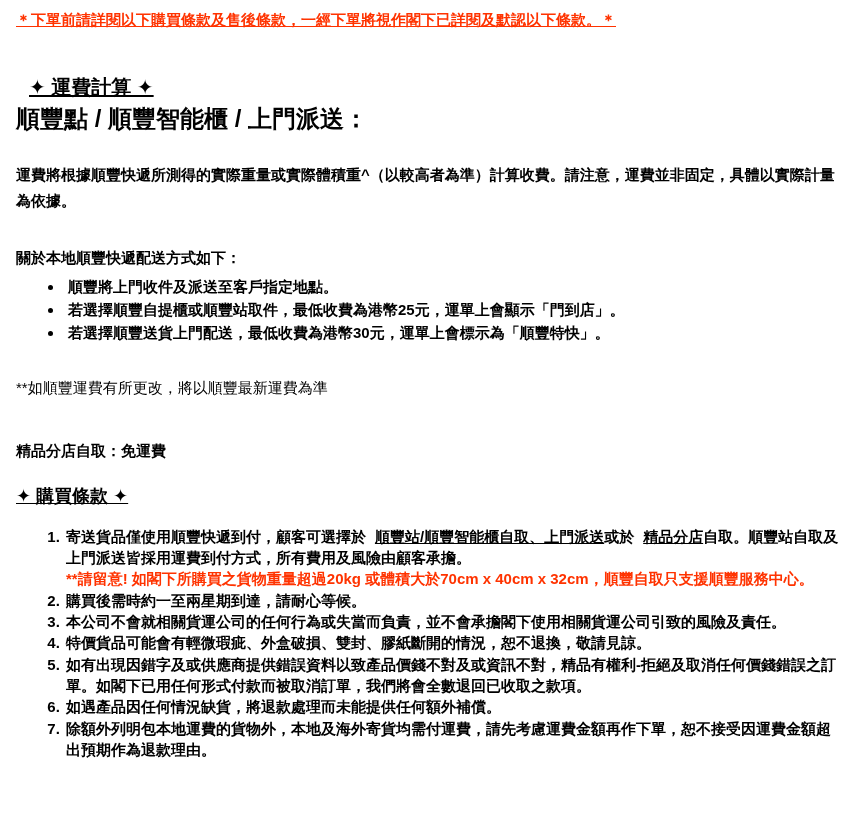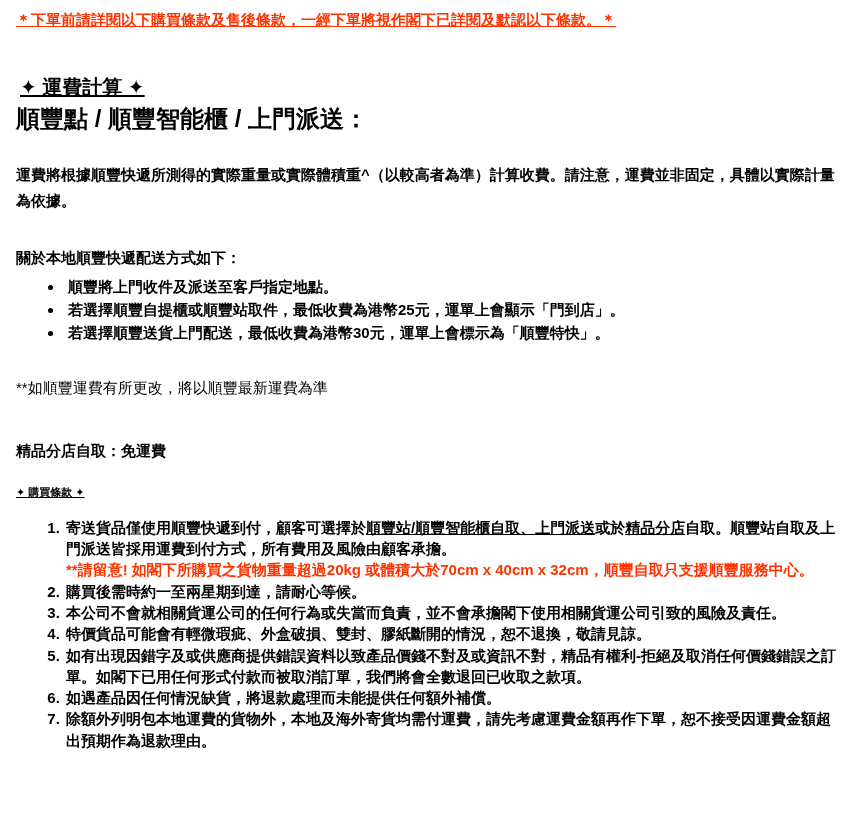--- a/index.html
+++ b/index.html
@@ -23,21 +23,21 @@
     font-weight: bold;
     text-decoration: underline;
     line-height: 1.4;
     margin: 0 0 44px 0;
   }
   
   .section-heading {
     font-size: 20px;
     font-weight: bold;
     text-decoration: underline;
-    margin: 0 0 4px 4px;
+    margin: 0 0 4px 13px;
     line-height: 1.3;
   }
   .sub-heading {
     font-size: 24px;
     font-weight: bold;
     margin: 0 0 28px 0;
     line-height: 1.25;
   }
   .big-title {
     color: #ff3300;
@@ -76,38 +76,38 @@
     line-height: 1.4;
     margin: 0 0 42px 0;
   }
   .pickup-free {
     font-size: 15px;
     font-weight: bold;
     line-height: 1.4;
     margin: 0 0 24px 0;
   }
   .terms-heading {
-    font-size: 11px;
+    font-size: 18px;
     font-weight: bold;
     text-decoration: underline;
     margin: 0 0 18px 0;
     line-height: 1.3;
   }
   ol.terms-list {
     margin: 0;
     padding-left: 48px;
   }
   ol.terms-list > li {
     font-size: 15px;
     font-weight: bold;
     line-height: 1.42;
     margin: 0;
     padding-left: 2px;
   }
-  .u { text-decoration: underline; }
+  .u { text-decoration: underline; margin-left: 9px; }
   .red-note {
     color: #ff3300;
     font-weight: bold;
   }
 </style>
 </head>
 <body>
 
 <div class="page">
 

